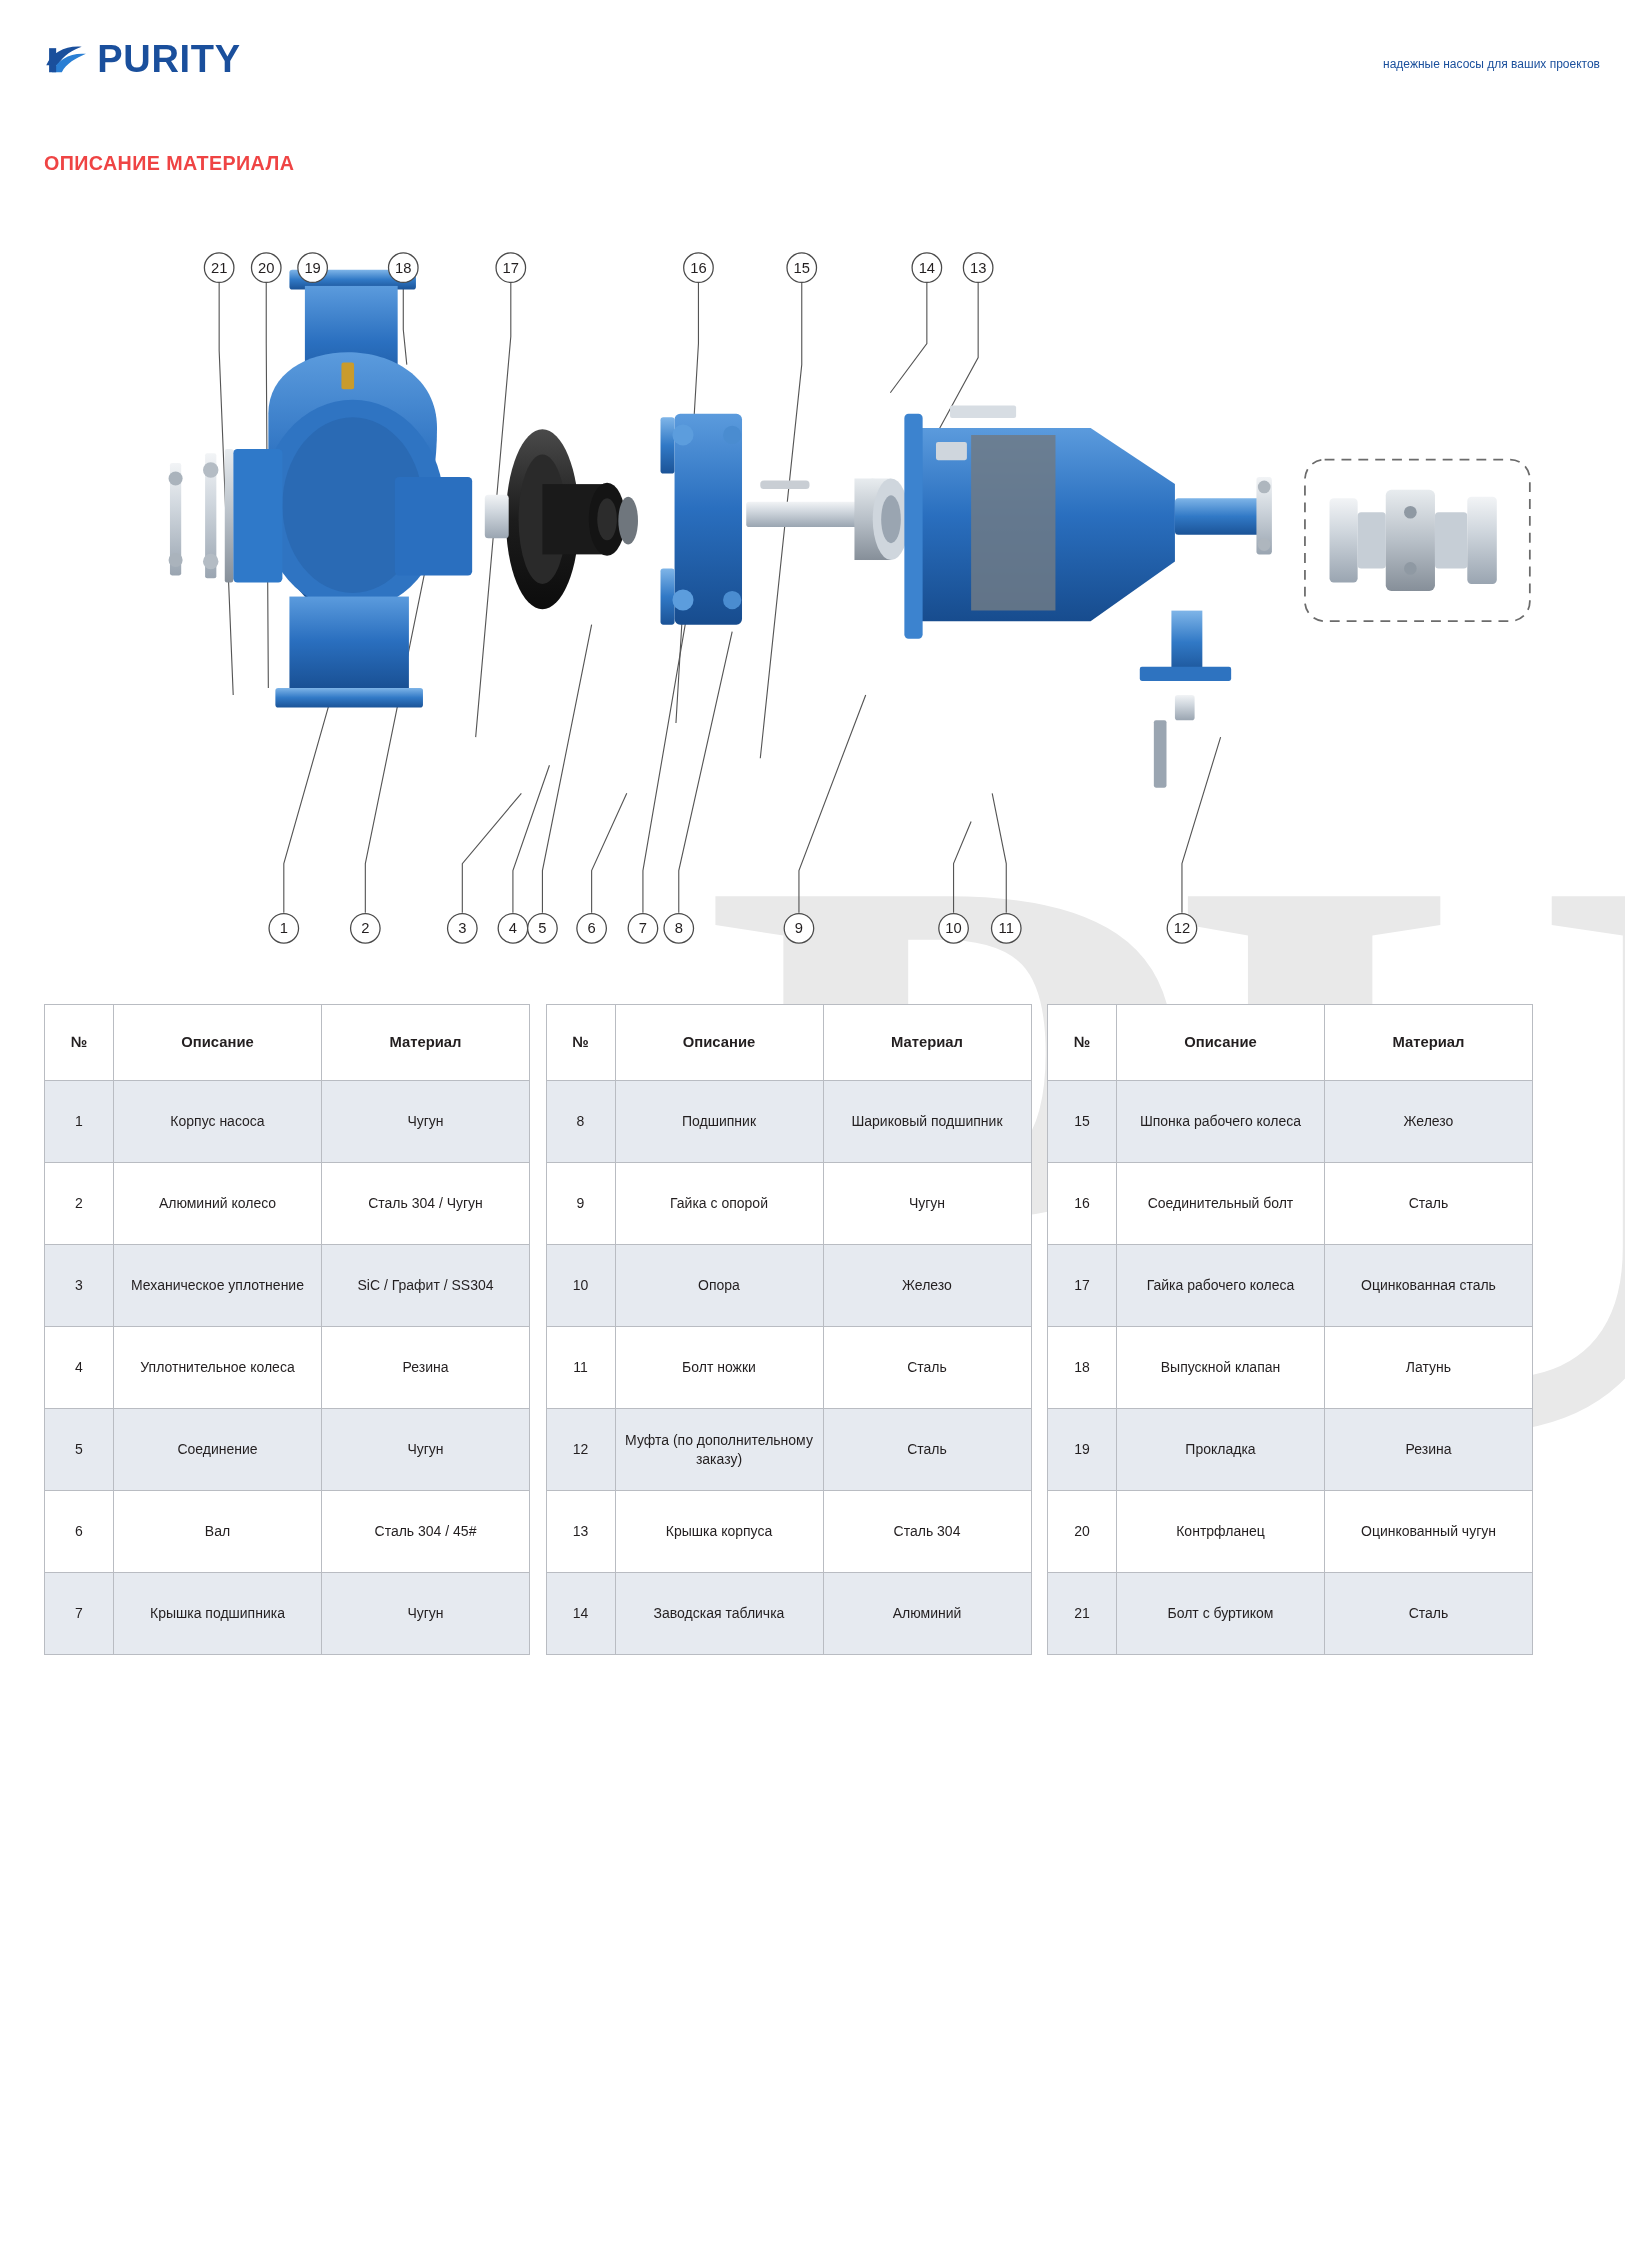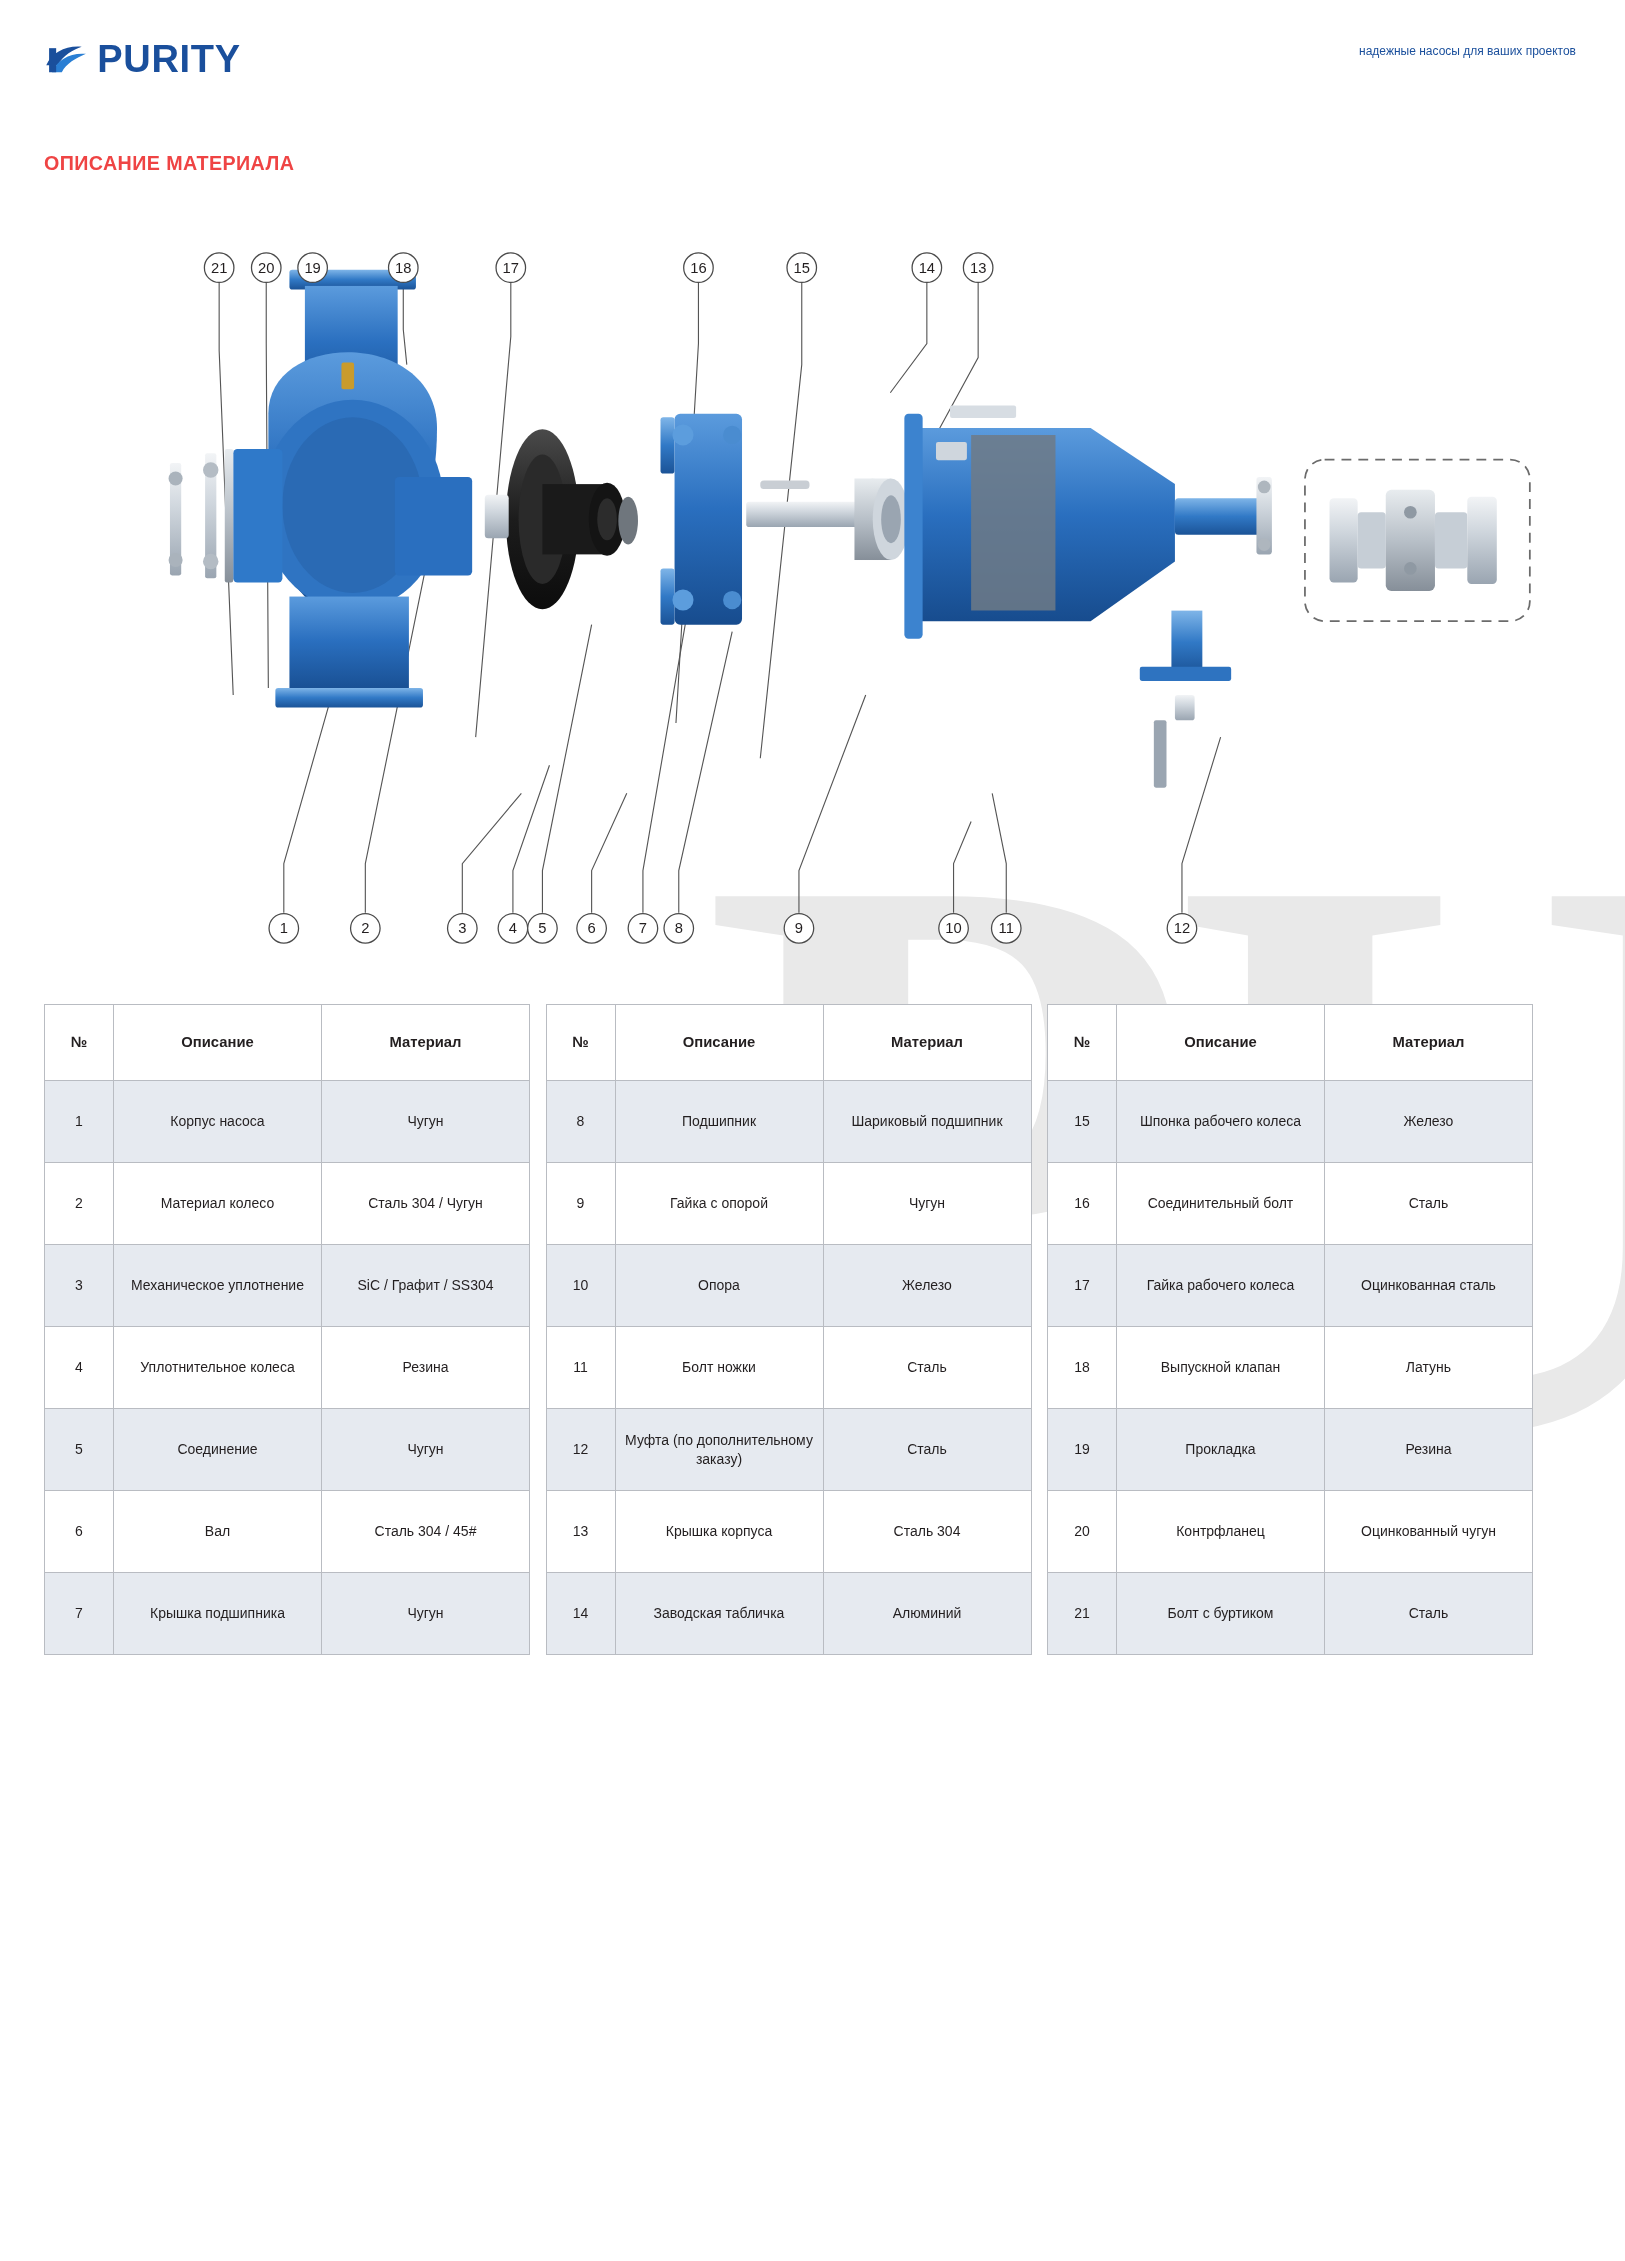--- a/index.html
+++ b/index.html
@@ -26,23 +26,23 @@
     line-height:0.8;
     user-select:none;
     z-index:0;
     white-space:nowrap;
   }
 
   
   .header {
     position:relative;
     z-index:3;
-    padding:34px 50px 0 42px;
+    padding:34px 26px 0 42px;
     display:flex;
-    align-items:flex-start;
+    align-items:center;
     justify-content:space-between;
   }
   .logo-wrap { display:flex; align-items:center; gap:4.2px; }
   .logo-mark { width:51px; height:51px; position:relative; }
   .logo-text {
     font-size:38px;
     font-weight:bold;
     letter-spacing:0.7px;
     color:#1a4f9c;
     font-family:"Liberation Sans", sans-serif;
@@ -350,21 +350,21 @@
       </tr>
     </thead>
     <tbody>
       <tr>
         <td>1</td>
         <td>Корпус насоса</td>
         <td>Чугун</td>
       </tr>
       <tr>
         <td>2</td>
-        <td>Материал колесо</td>
+        <td>Алюминий колесо</td>
         <td>Сталь 304 / Чугун</td>
       </tr>
       <tr>
         <td>3</td>
         <td>Механическое уплотнение</td>
         <td>SiC / Графит / SS304</td>
       </tr>
       <tr>
         <td>4</td>
         <td>Уплотнительное колеса</td>

